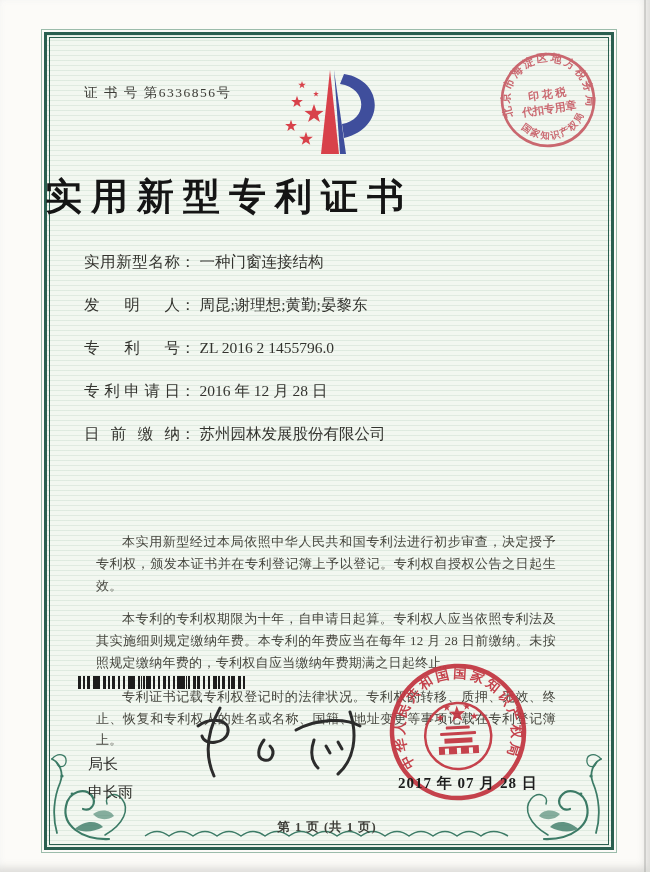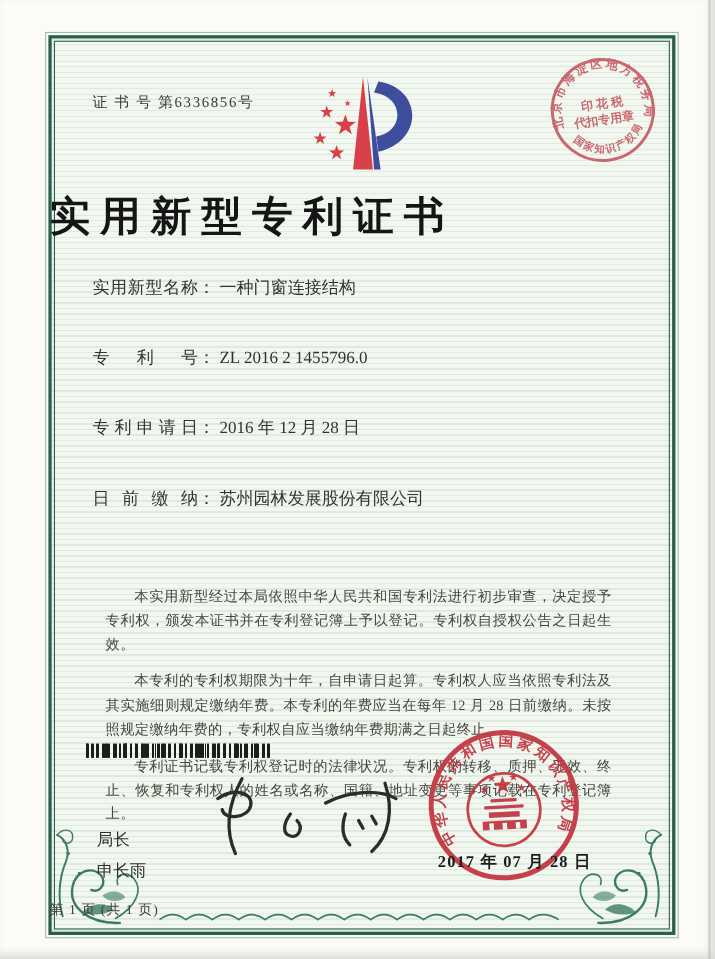--- a/index.html
+++ b/index.html
@@ -10,40 +10,40 @@
   .frame{position:absolute;left:44px;top:32px;width:564px;height:812px;
          border:3px solid #2a5f50;outline:1px solid #9cbcab;outline-offset:2px;
          background:
            repeating-linear-gradient(180deg, rgba(122,168,140,.16) 0 1px, transparent 1px 5px),
            #f2f7f0;}
   .frame::before{content:"";position:absolute;inset:2px;border:1px solid #2a5f50;pointer-events:none;}
   .cert-no{position:absolute;left:84px;top:84px;font-size:13.5px;letter-spacing:1.5px;color:#3b3b35;}
   .title{position:absolute;left:45px;top:172px;width:564px;text-align:left;
          font-size:37px;font-weight:700;letter-spacing:9px;color:#151515;}
   .fields{position:absolute;left:84px;top:250px;width:486px;font-size:15.5px;color:#33332e;}
-  .field-row{line-height:24px;margin-bottom:40px;white-space:nowrap;}
+  .field-row{line-height:24px;margin-bottom:19px;white-space:nowrap;}
   .f-label{display:inline-block;width:96px;text-align:justify;text-align-last:justify;vertical-align:top;}
   .f-colon{display:inline-block;margin-right:4px;}
   .paras{position:absolute;left:84px;top:519px;width:484px;font-size:13px;line-height:21.8px;
          color:#46463e;text-align:justify;letter-spacing:.3px;}
   .paras p{margin:12px;text-indent:2em;}
   .barcode{position:absolute;left:78px;top:676px;width:168px;height:13px;background-color:transparent;
     background-image:
       repeating-linear-gradient(90deg,#1d1d1d 0 2px,transparent 2px 5px),
       repeating-linear-gradient(90deg,#1d1d1d 0 1px,transparent 1px 9px),
       repeating-linear-gradient(90deg,#1d1d1d 0 3px,transparent 3px 17px);}
   .signer{position:absolute;left:88px;top:750px;font-size:15px;color:#2e2e2a;line-height:28px;}
   .sig-svg{position:absolute;left:168px;top:696px;}
   .seal-svg{position:absolute;left:388px;top:662px;transform:rotate(-3deg);opacity:.93;}
   .seal-date{position:absolute;left:398px;top:774px;font-size:15px;font-weight:600;
              letter-spacing:1px;color:#1d1d1d;}
   .tax-stamp{position:absolute;left:500px;top:52px;transform:rotate(-8deg);opacity:.85;}
   .logo-svg{position:absolute;left:272px;top:62px;}
-  .footer{position:absolute;left:45px;top:819px;width:564px;
-          font-size:12.5px;letter-spacing:1px;color:#3e3e38;}
+  .footer{position:absolute;left:45px;top:819px;width:564px;text-align:center;
+          font-size:12.5px;letter-spacing:1px;color:#3e3e38;font-weight:bold;}
   .ornament{position:absolute;left:45px;top:736px;pointer-events:none;}
   svg text, svg textPath{font-family:"Liberation Serif","DejaVu Serif",serif;}
 </style>
 </head>
 <body>
 
 <div class="scan">
 
   <div class="frame"></div>
 
@@ -96,20 +96,23 @@
     </text>
     <text x="46" y="44" text-anchor="middle" font-size="10.5" fill="#c4505a" font-weight="600">印 花 税</text>
     <text x="46" y="58" text-anchor="middle" font-size="10.5" fill="#c4505a" font-weight="600">代扣专用章</text>
   </svg>
 
   <div class="title">实用新型专利证书</div>
 
   <div class="fields">
     <div class="field-row">
       <span class="f-label">实用新型名称</span><span class="f-colon">：</span><span>一种门窗连接结构</span>
+    </div>
+    <div class="field-row">
+      <span class="f-label">发明人</span><span class="f-colon">：</span><span>周昆;谢理想;黄勤;晏黎东</span>
     </div>
     <div class="field-row">
       <span class="f-label">专利号</span><span class="f-colon">：</span><span>ZL 2016 2 1455796.0</span>
     </div>
     <div class="field-row">
       <span class="f-label">专利申请日</span><span class="f-colon">：</span><span>2016 年 12 月 28 日</span>
     </div>
     <div class="field-row">
       <span class="f-label">日前缴纳</span><span class="f-colon">：</span><span>苏州园林发展股份有限公司</span>
     </div>

